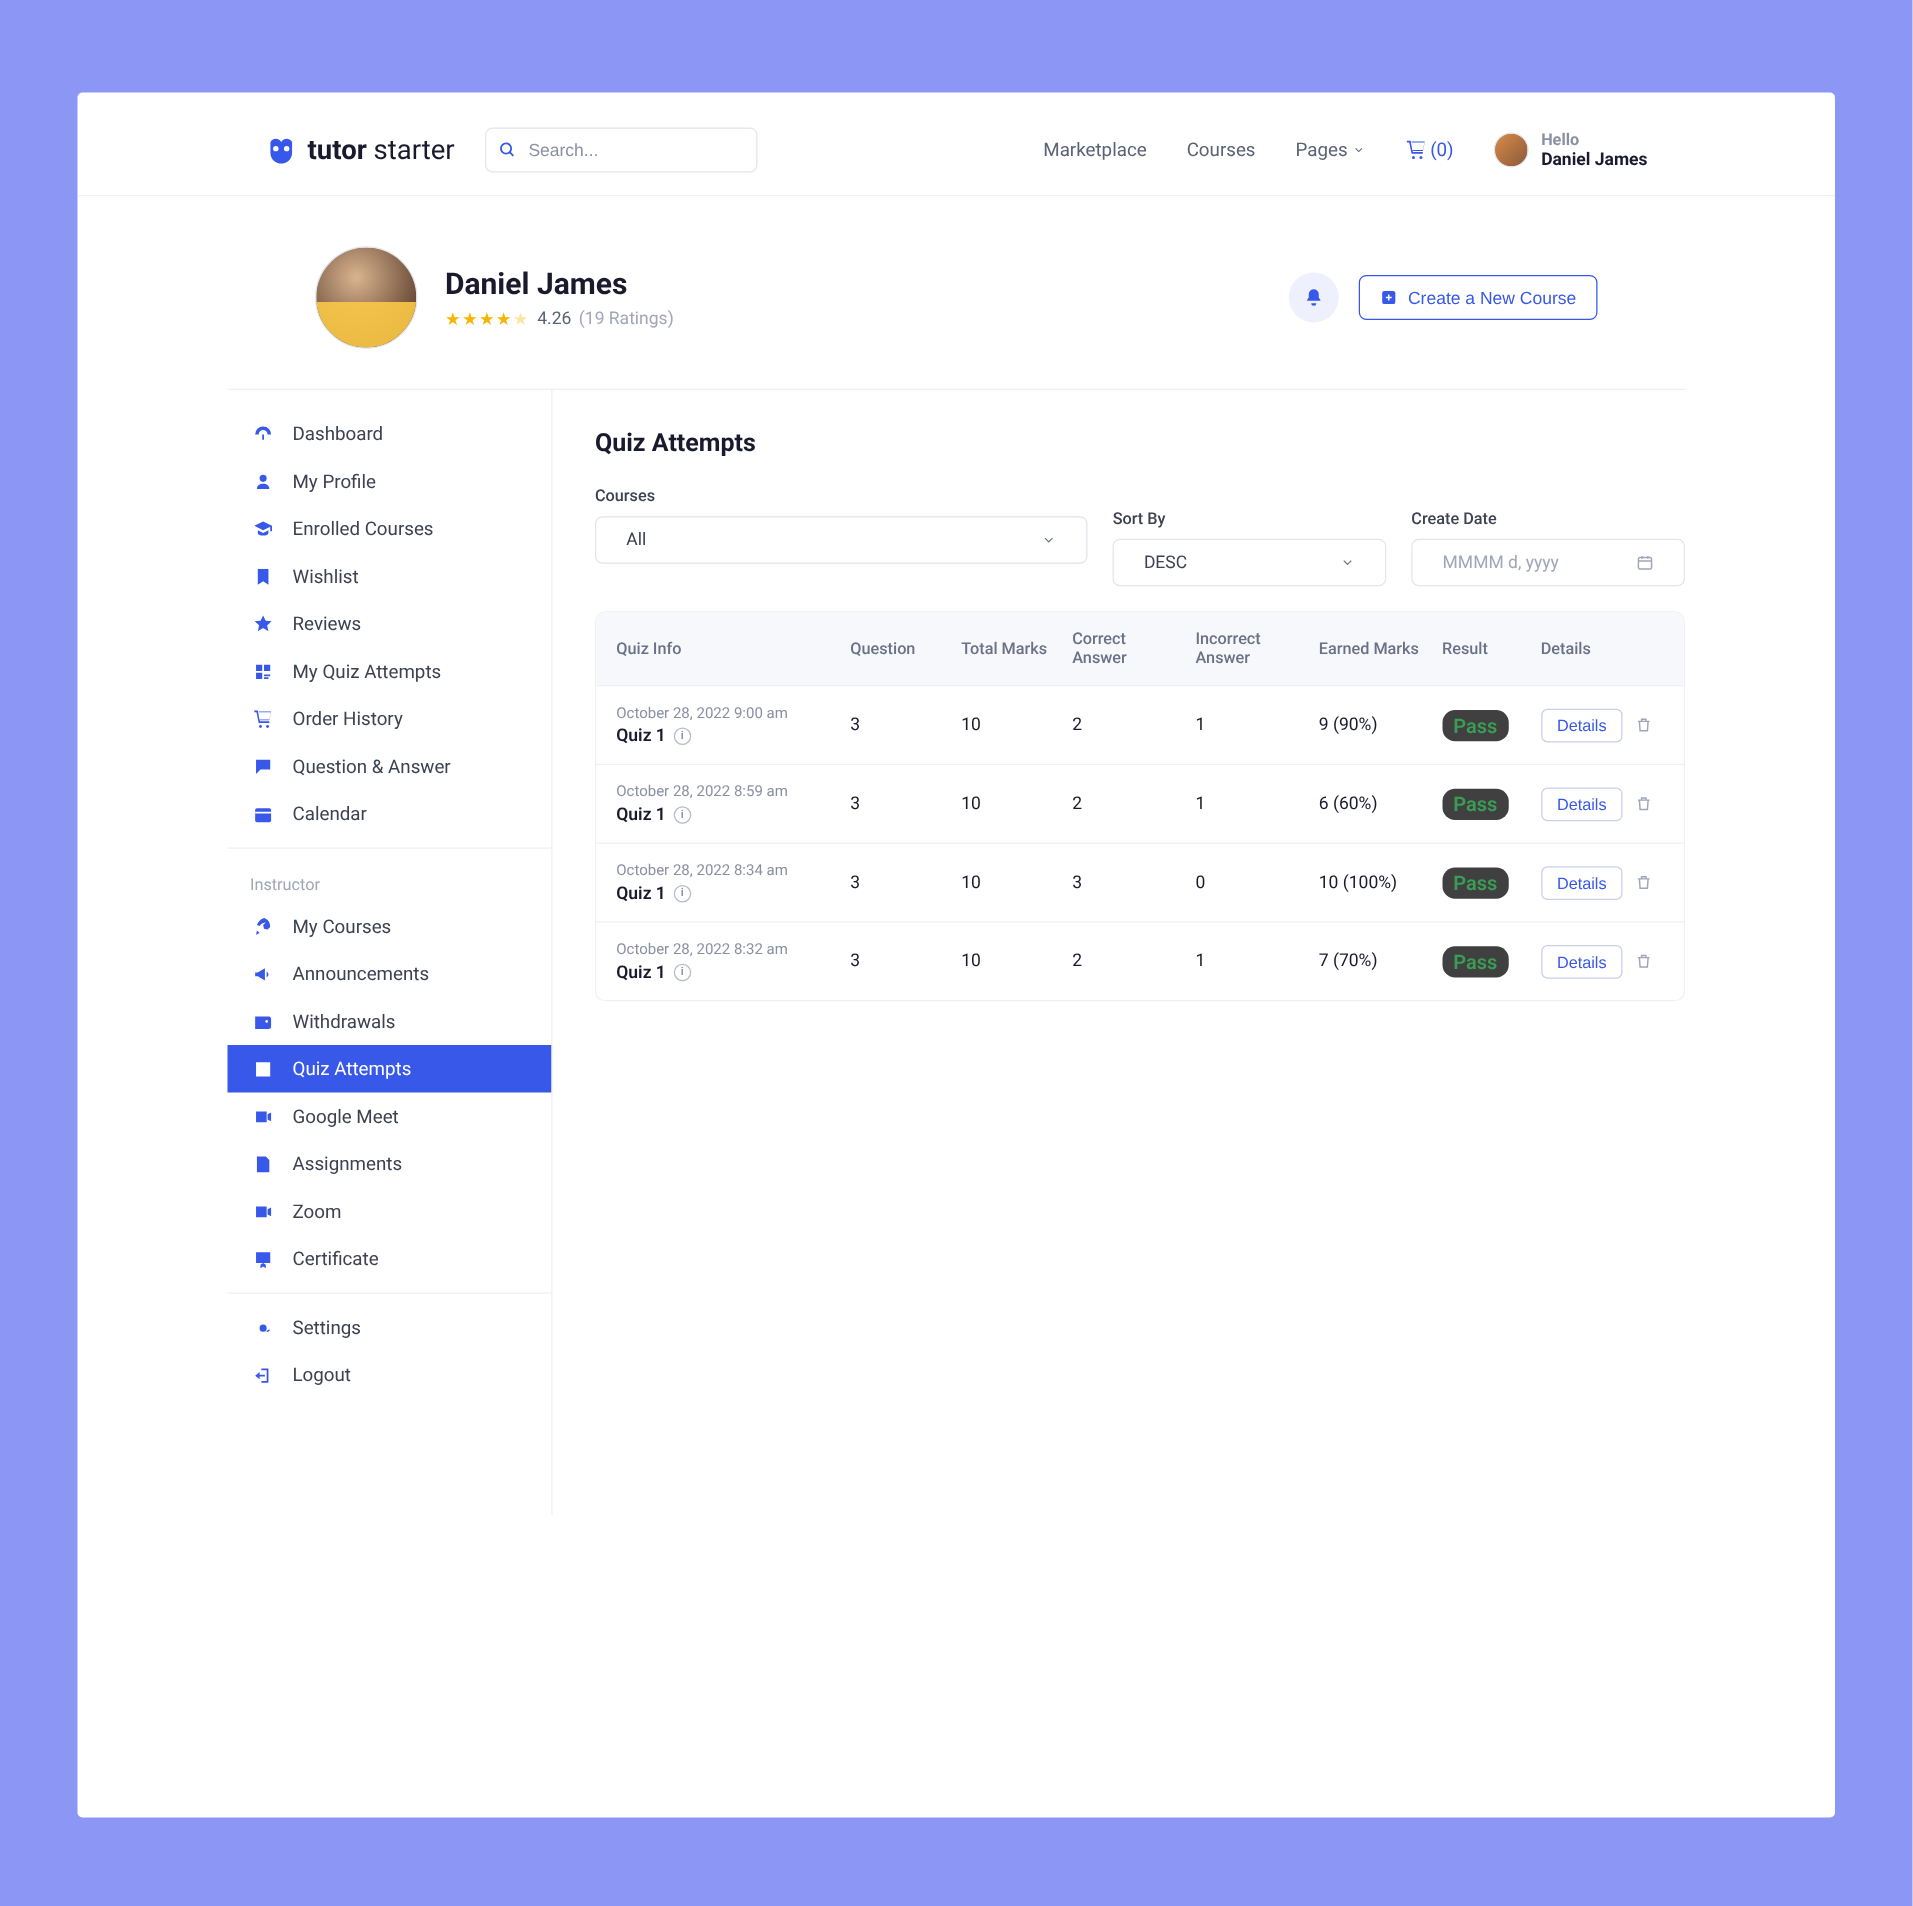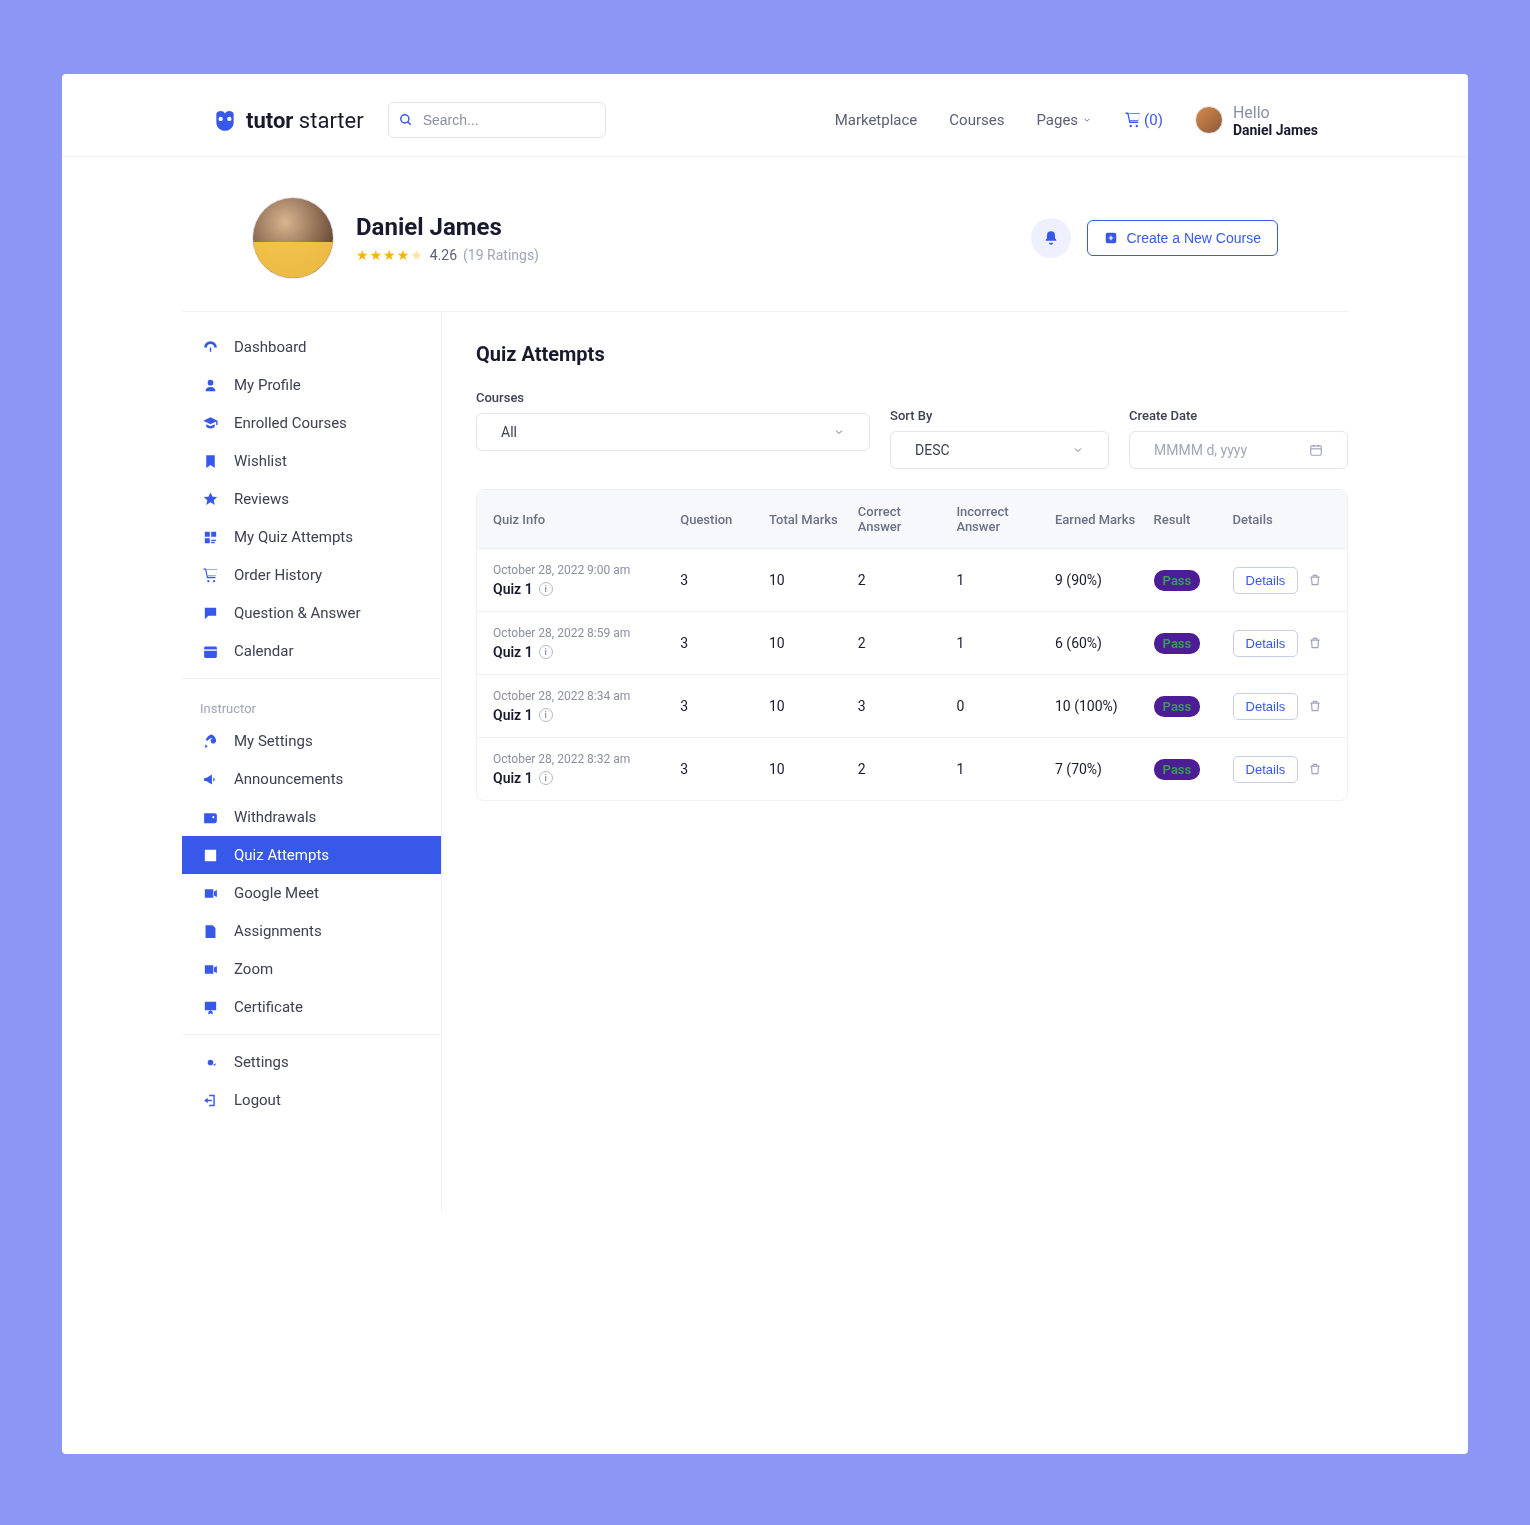--- a/index.html
+++ b/index.html
@@ -58,21 +58,21 @@
   .nav-spacer { flex: 1; }
   .nav-links { display: flex; align-items: center; gap: 32px; }
   .nav-link { color: #5b6176; font-size: 15px; cursor: pointer; display: flex; align-items: center; gap:4px;}
   .cart { color: #3858e9; display:flex; align-items:center; gap:2px; font-size:15px;}
   .user-block { display: flex; align-items: center; gap: 10px; }
   .avatar-sm {
     width: 28px; height: 28px; border-radius: 50%;
     background: linear-gradient(135deg,#d88a4a,#8a5a3a);
     border: 1px solid #e2e5ec;
   }
-  .user-text .hello { font-size: 16px; color: #8a8fa3; }
+  .user-text .hello { font-size: 13px; color: #8a8fa3; font-weight: bold; }
   .user-text .uname { font-size: 14px; font-weight: 700; color: #1a1a2e; }
 
   
   .profile-bar {
     display: flex;
     align-items: center;
     padding: 40px 70px 32px 70px;
     gap: 22px;
     border-bottom: 1px solid #eef0f4;
     margin: 0 120px;
@@ -144,21 +144,21 @@
     padding: 14px 16px;
     gap:10px;
     font-size:13px;
   }
   .thead { background:#f7f8fb; color:#6b7187; font-weight:500; }
   .trow { border-top:1px solid #eef0f4; font-size:14px; color:#1a1a2e;}
   .quiz-date { font-size:12px; color:#8a8fa3; margin-bottom:4px;}
   .quiz-name { font-weight:600; display:flex; align-items:center; gap:6px;}
   .info-icon { width:14px; height:14px; border:1px solid #b5bac9; border-radius:50%; display:inline-flex; align-items:center; justify-content:center; font-size:9px; color:#8a8fa3;}
   .badge-pass {
-    background:#4c1d95; color:#3a9d55; font-size:13px; font-weight:600;
+    background:#404040; color:#3a9d55; font-size:16px; font-weight:600;
     padding:3px 9px; border-radius:10px; display:inline-block;
   }
   .details-cell { display:flex; align-items:center; gap:10px; justify-content:flex-start;}
   .details-btn {
     border:1px solid #c8cfe8; color:#3858e9; background:#fff;
     padding:5px 12px; border-radius:5px; font-size:13px; cursor:pointer;
   }
   .trash { color:#a0a5b8; cursor:pointer; }
 
   svg { display:block; }
@@ -317,21 +317,21 @@
           <span>Calendar</span>
         </div>
         <div class="side-divider"></div>
         <div class="side-section-label">Instructor</div>
         <div class="side-item">
           <span class="icon">
             <svg width="17" height="17" viewBox="0 0 24 24" fill="currentColor">
               <path d="M13 2c4 1 7 5 7 10l-3 3-4-1-1-4 3-3c-2 0-5 1-7 4l-3-1c2-5 5-7 8-8zM5 16l3 3-4 2 1-5z"></path>
             </svg>
           </span>
-          <span>My Settings</span>
+          <span>My Courses</span>
         </div>
         <div class="side-item">
           <span class="icon">
             <svg width="17" height="17" viewBox="0 0 24 24" fill="currentColor">
               <path d="M3 10v4h3l8 5V5l-8 5H3zm15 2a3 3 0 01-2 3v-6a3 3 0 012 3z"></path>
             </svg>
           </span>
           <span>Announcements</span>
         </div>
         <div class="side-item">

